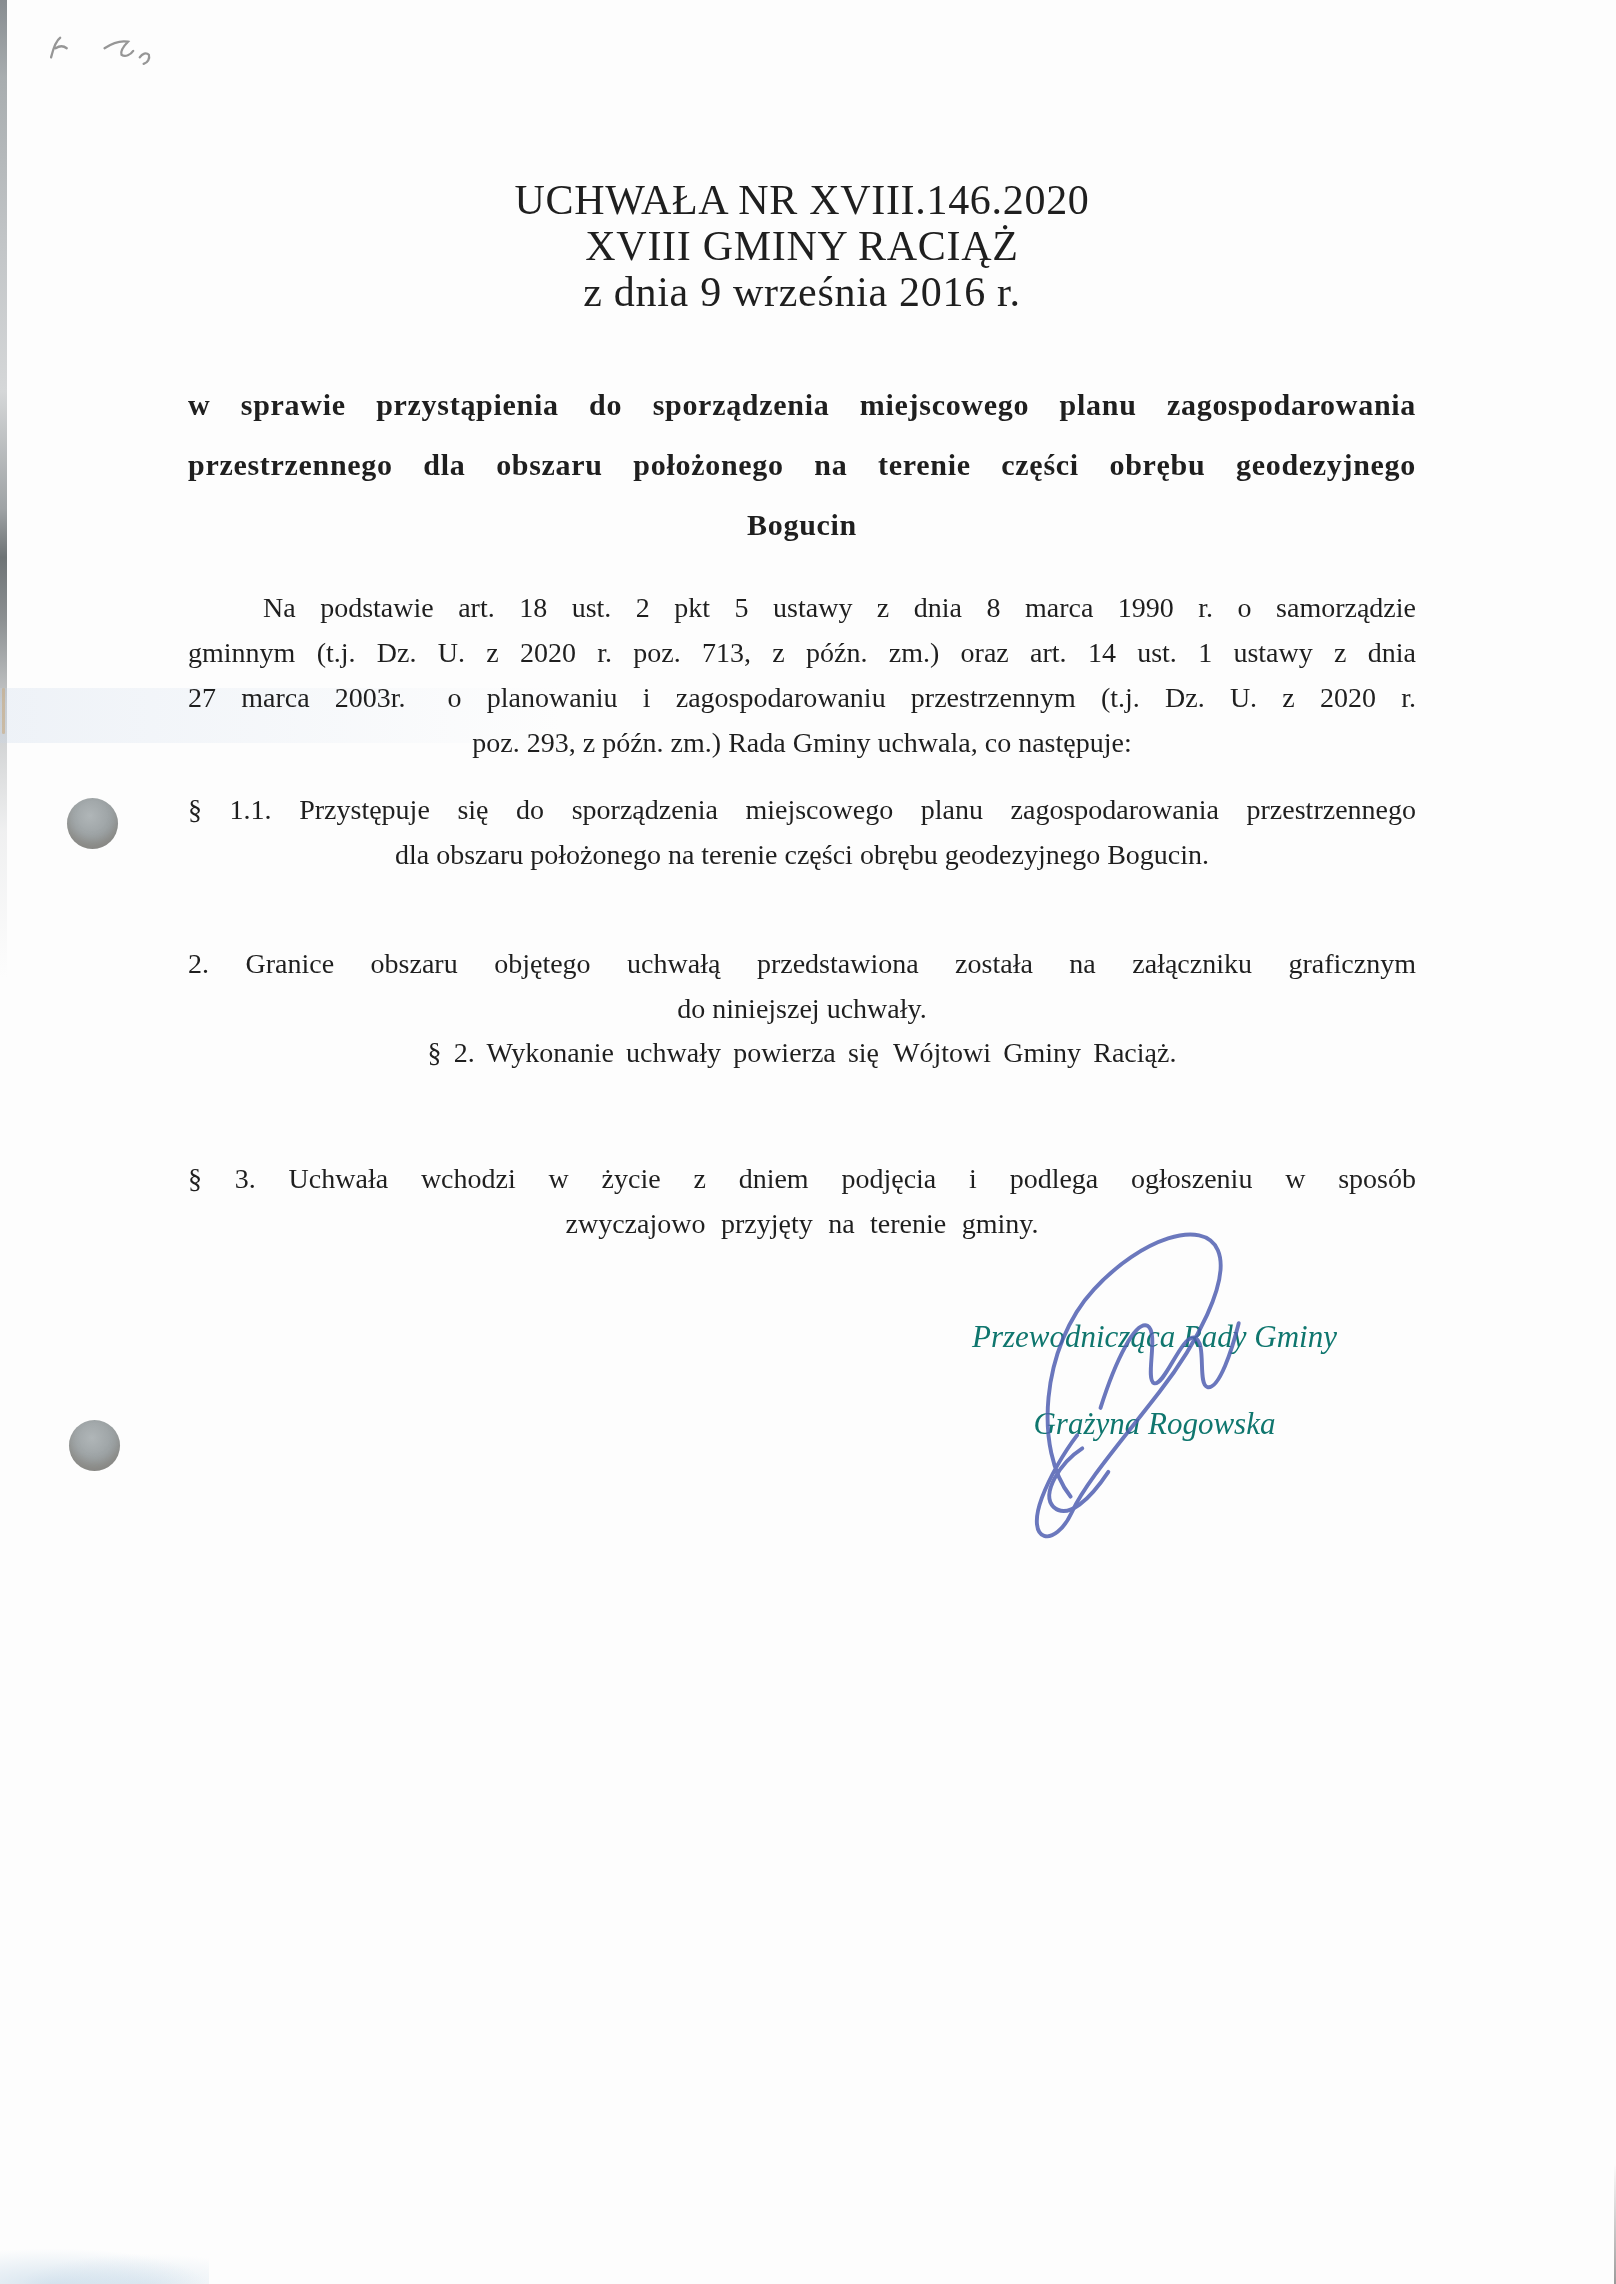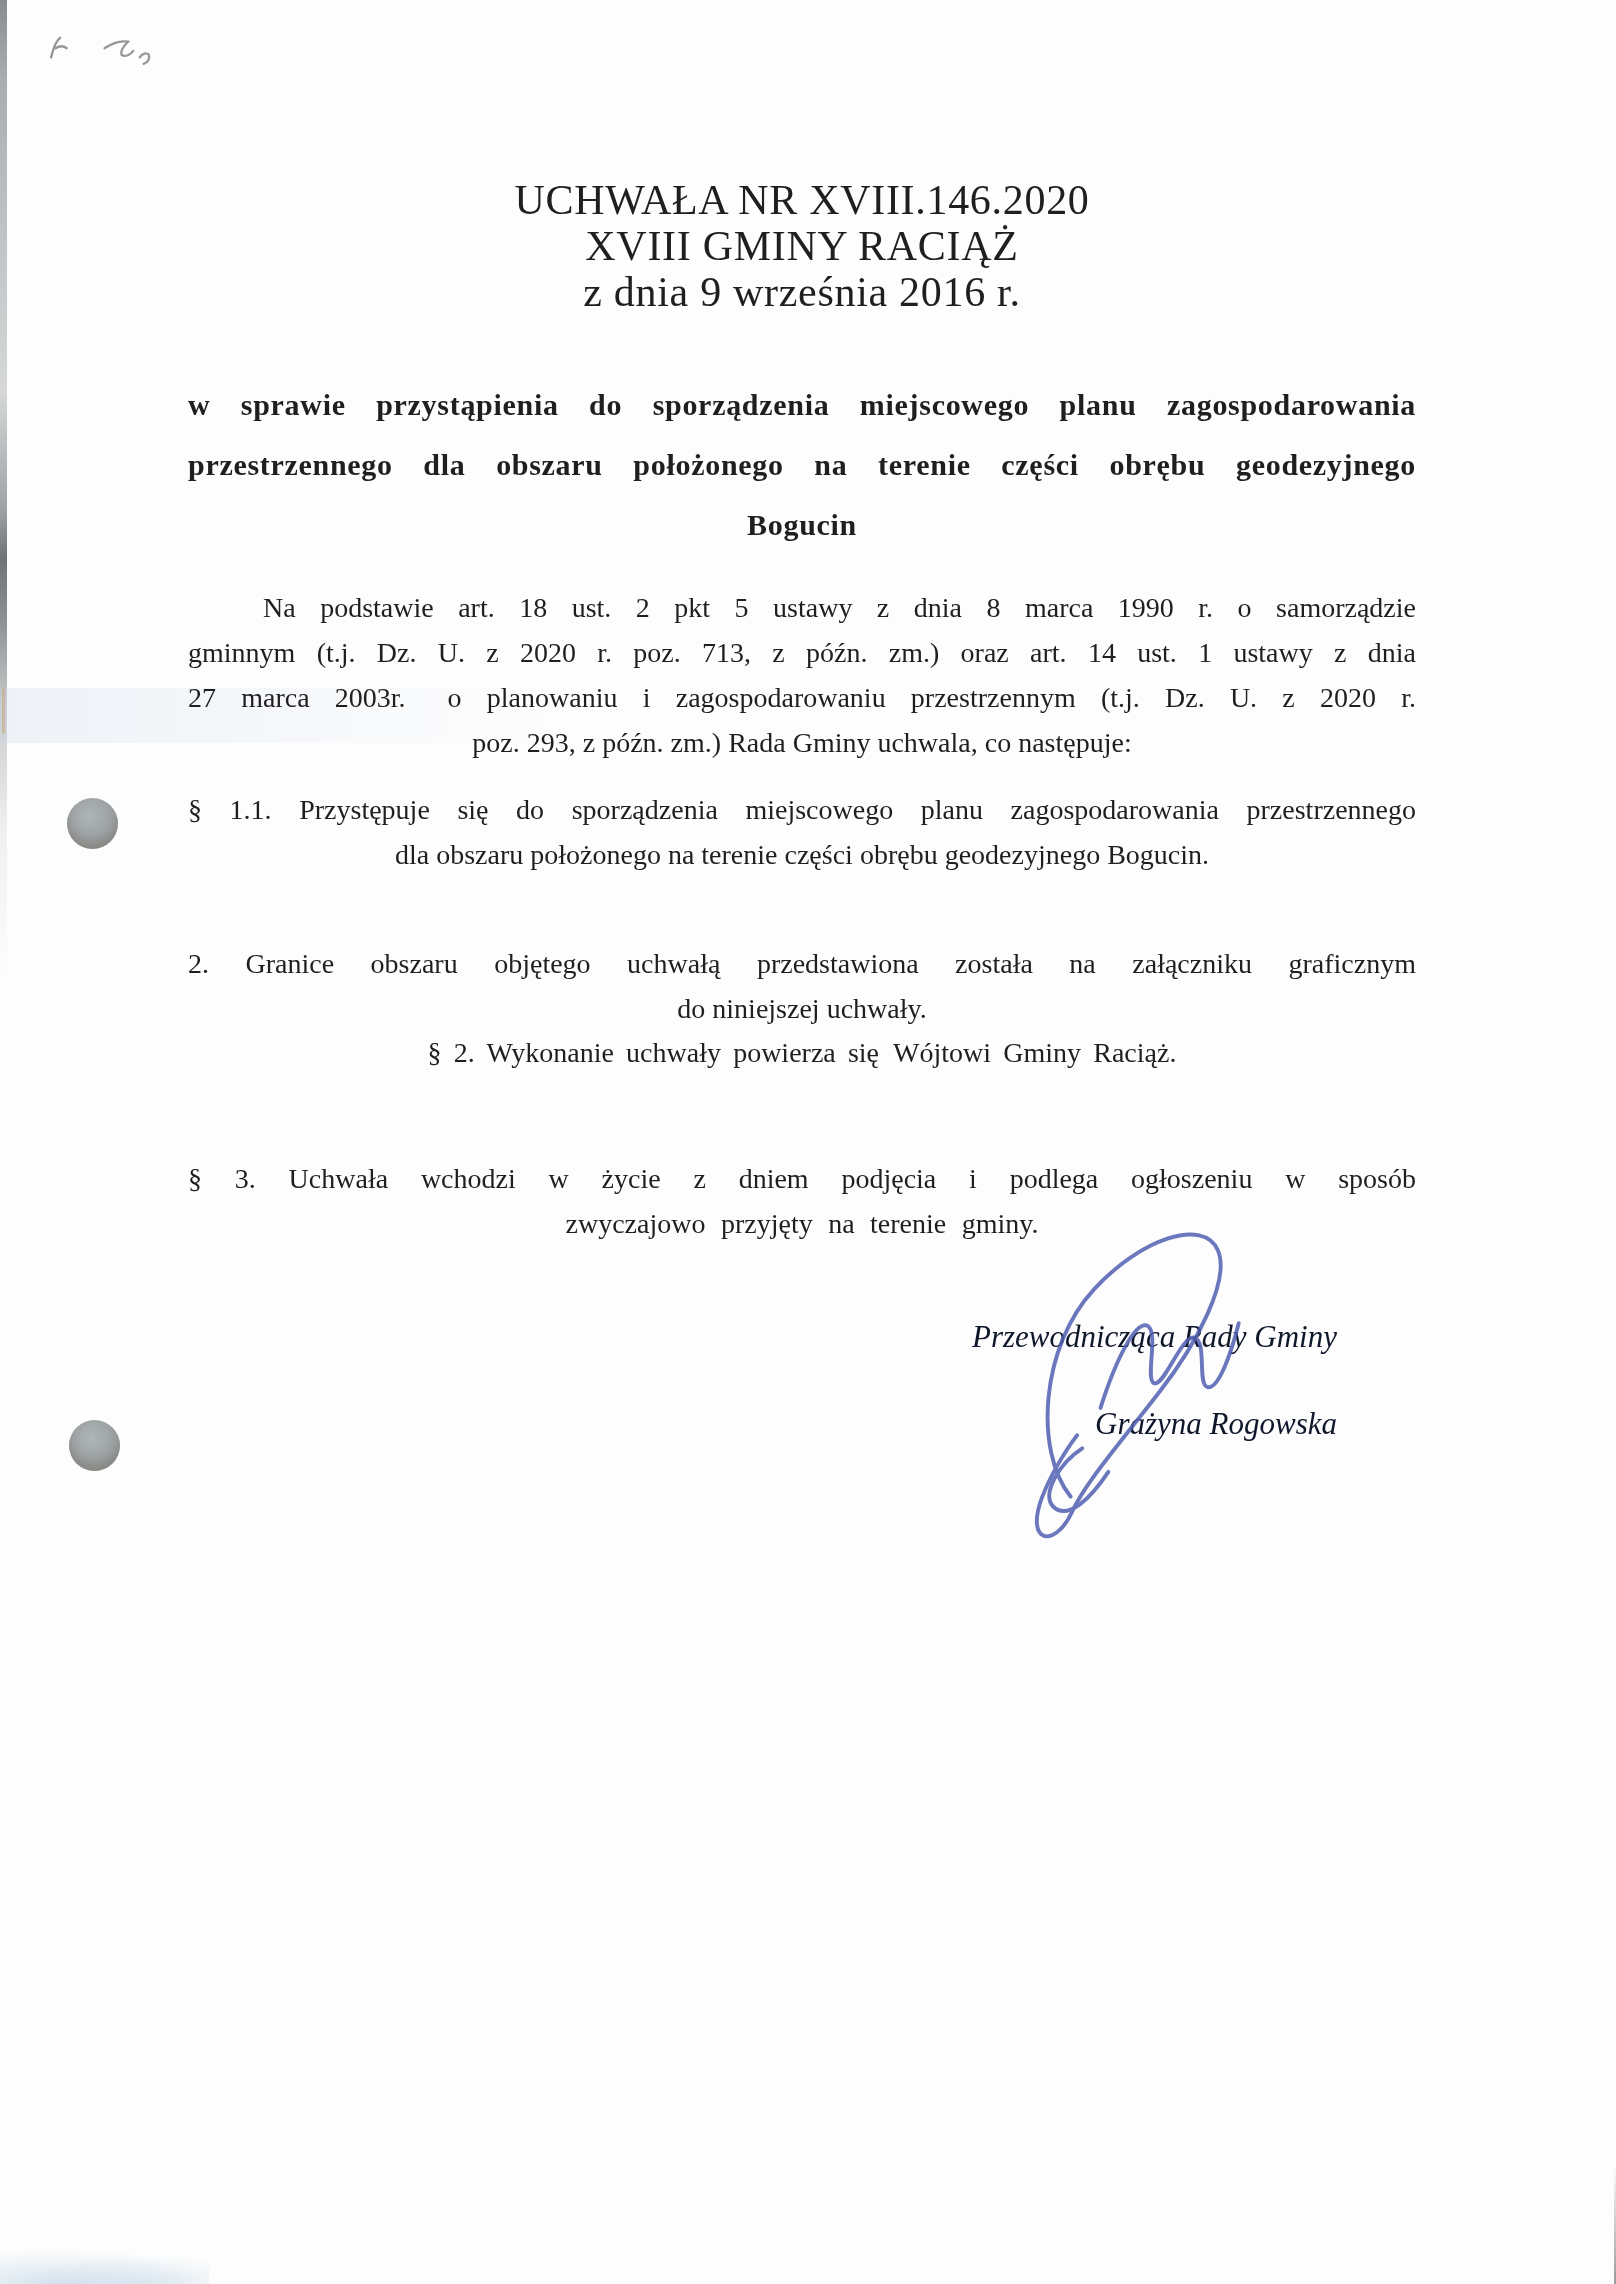--- a/index.html
+++ b/index.html
@@ -23,21 +23,21 @@
   .indent{text-indent:75px;}
   .sec1{top:787px;}
   .sec2p{top:909px;margin-top:32px;}
   .sec3p{top:1030px;}
   .sec4p{top:1120px;margin-top:36px;}
   .ws{word-spacing:8.5px;}
   .ws-sm{word-spacing:5.2px;}
   .signature-block{
     position:absolute;top:1293px;right:280px;
     font-size:31px;line-height:87px;
-    font-style:italic;text-align:right;color:#0f172a;
+    font-style:italic;text-align:center;color:#0f766e;
   }
   
   .edge-strip{
     position:absolute;left:0;top:0;width:6.5px;height:978px;
     background:linear-gradient(to bottom,
       #878c90 0%,#a8adaf 8%,#c2c5c7 25%,#d5d7d8 40%,
       #9fa3a5 52%,#6e7375 57%,#8a8e90 63%,#c7c9ca 72%,
       rgba(230,231,232,.6) 85%,rgba(230,231,232,0) 100%);
   }
   .edge-orange{position:absolute;left:2px;top:688px;width:2.6px;height:46px;

